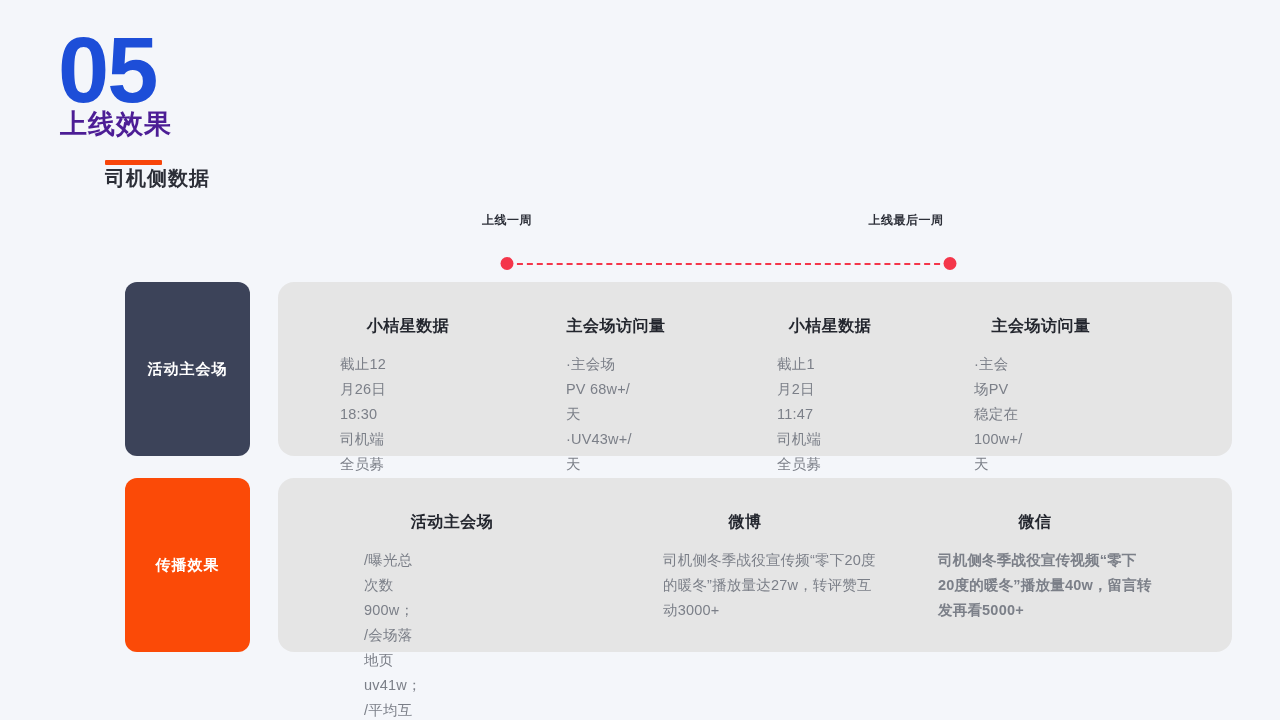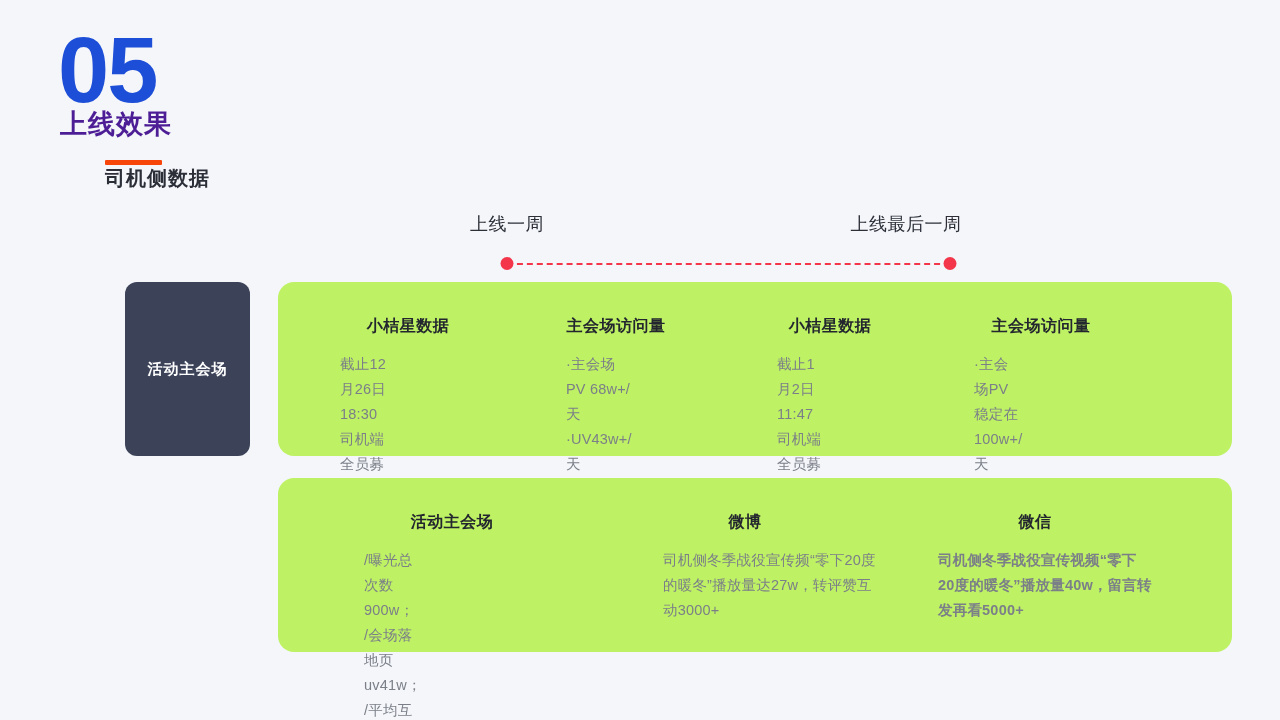--- a/index.html
+++ b/index.html
@@ -77,22 +77,22 @@
   .timeline {
     position: absolute;
     left: 0;
     top: 212px;
     width: 1280px;
     height: 70px;
   }
   .timeline-label {
     position: absolute;
     top: 0;
-    font-size: 18px;
-    font-weight: 400;
+    font-size: 12px;
+    font-weight: 700;
     color: #2c2f38;
     white-space: nowrap;
     transform: translateX(-50%);
     letter-spacing: 0.5px;
   }
   .timeline-label.start { left: 507px; }
   .timeline-label.end   { left: 906px; }
 
   .timeline-track {
     position: absolute;
@@ -137,21 +137,21 @@
     top: 478px;
     height: 174px;
     background: #fb4a07;
   }
 
   
   .card {
     position: absolute;
     left: 278px;
     width: 954px;
-    background: #bef264;
+    background: #e5e5e5;
     border-radius: 16px;
   }
   .card-1 { top: 282px; height: 174px; }
   .card-2 { top: 478px; height: 174px; }
 
   .col {
     position: absolute;
     top: 0;
     height: 100%;
   }
@@ -249,20 +249,23 @@
     </div>
     <div class="col c1-col4">
       <div class="col-inner">
         <div class="col-heading">主会场访问量</div>
         <div class="col-body">·主会场PV稳定在100w+/天
 ·UV稳定在47w+/天</div>
       </div>
     </div>
   </div>
 
+  <div class="tab tab-spread">
+    <span>传播效果</span>
+  </div>
 
   <div class="card card-2">
     <div class="col c2-col1">
       <div class="col-inner">
         <div class="col-heading">活动主会场</div>
         <div class="col-body">/曝光总次数900w；
 /会场落地页uv41w；
 /平均互动率（有滑动行为）82%；</div>
       </div>
     </div>

